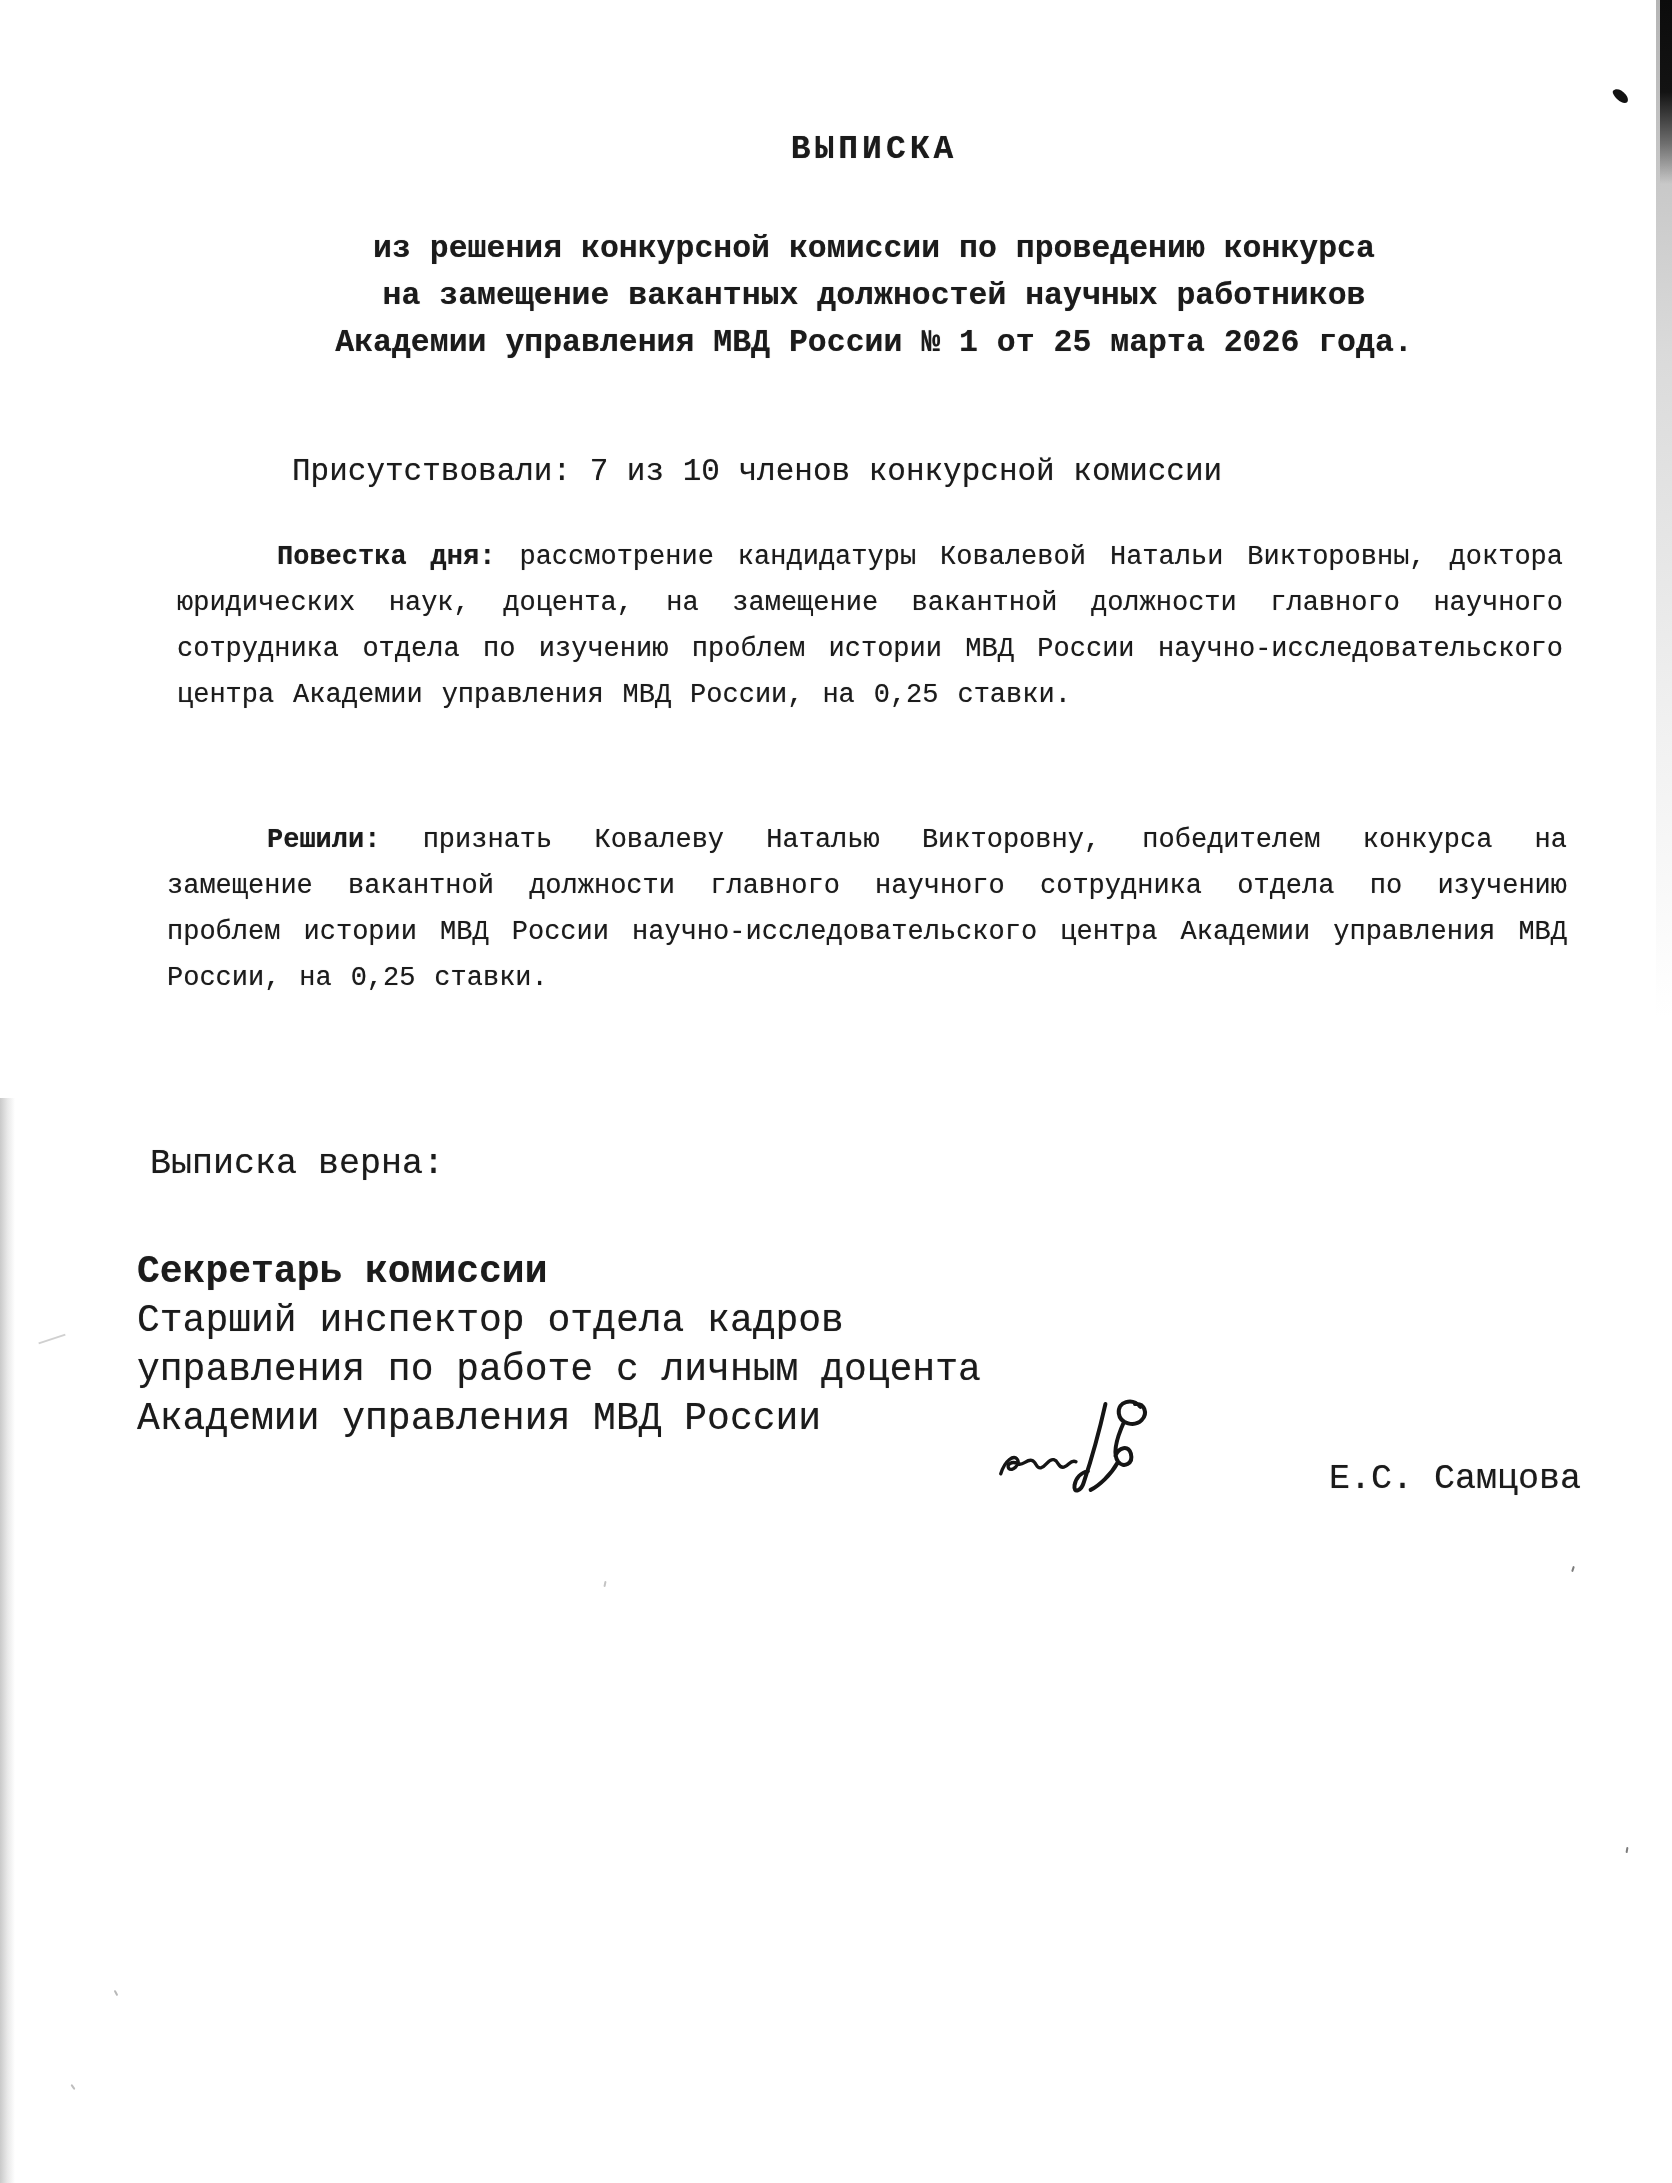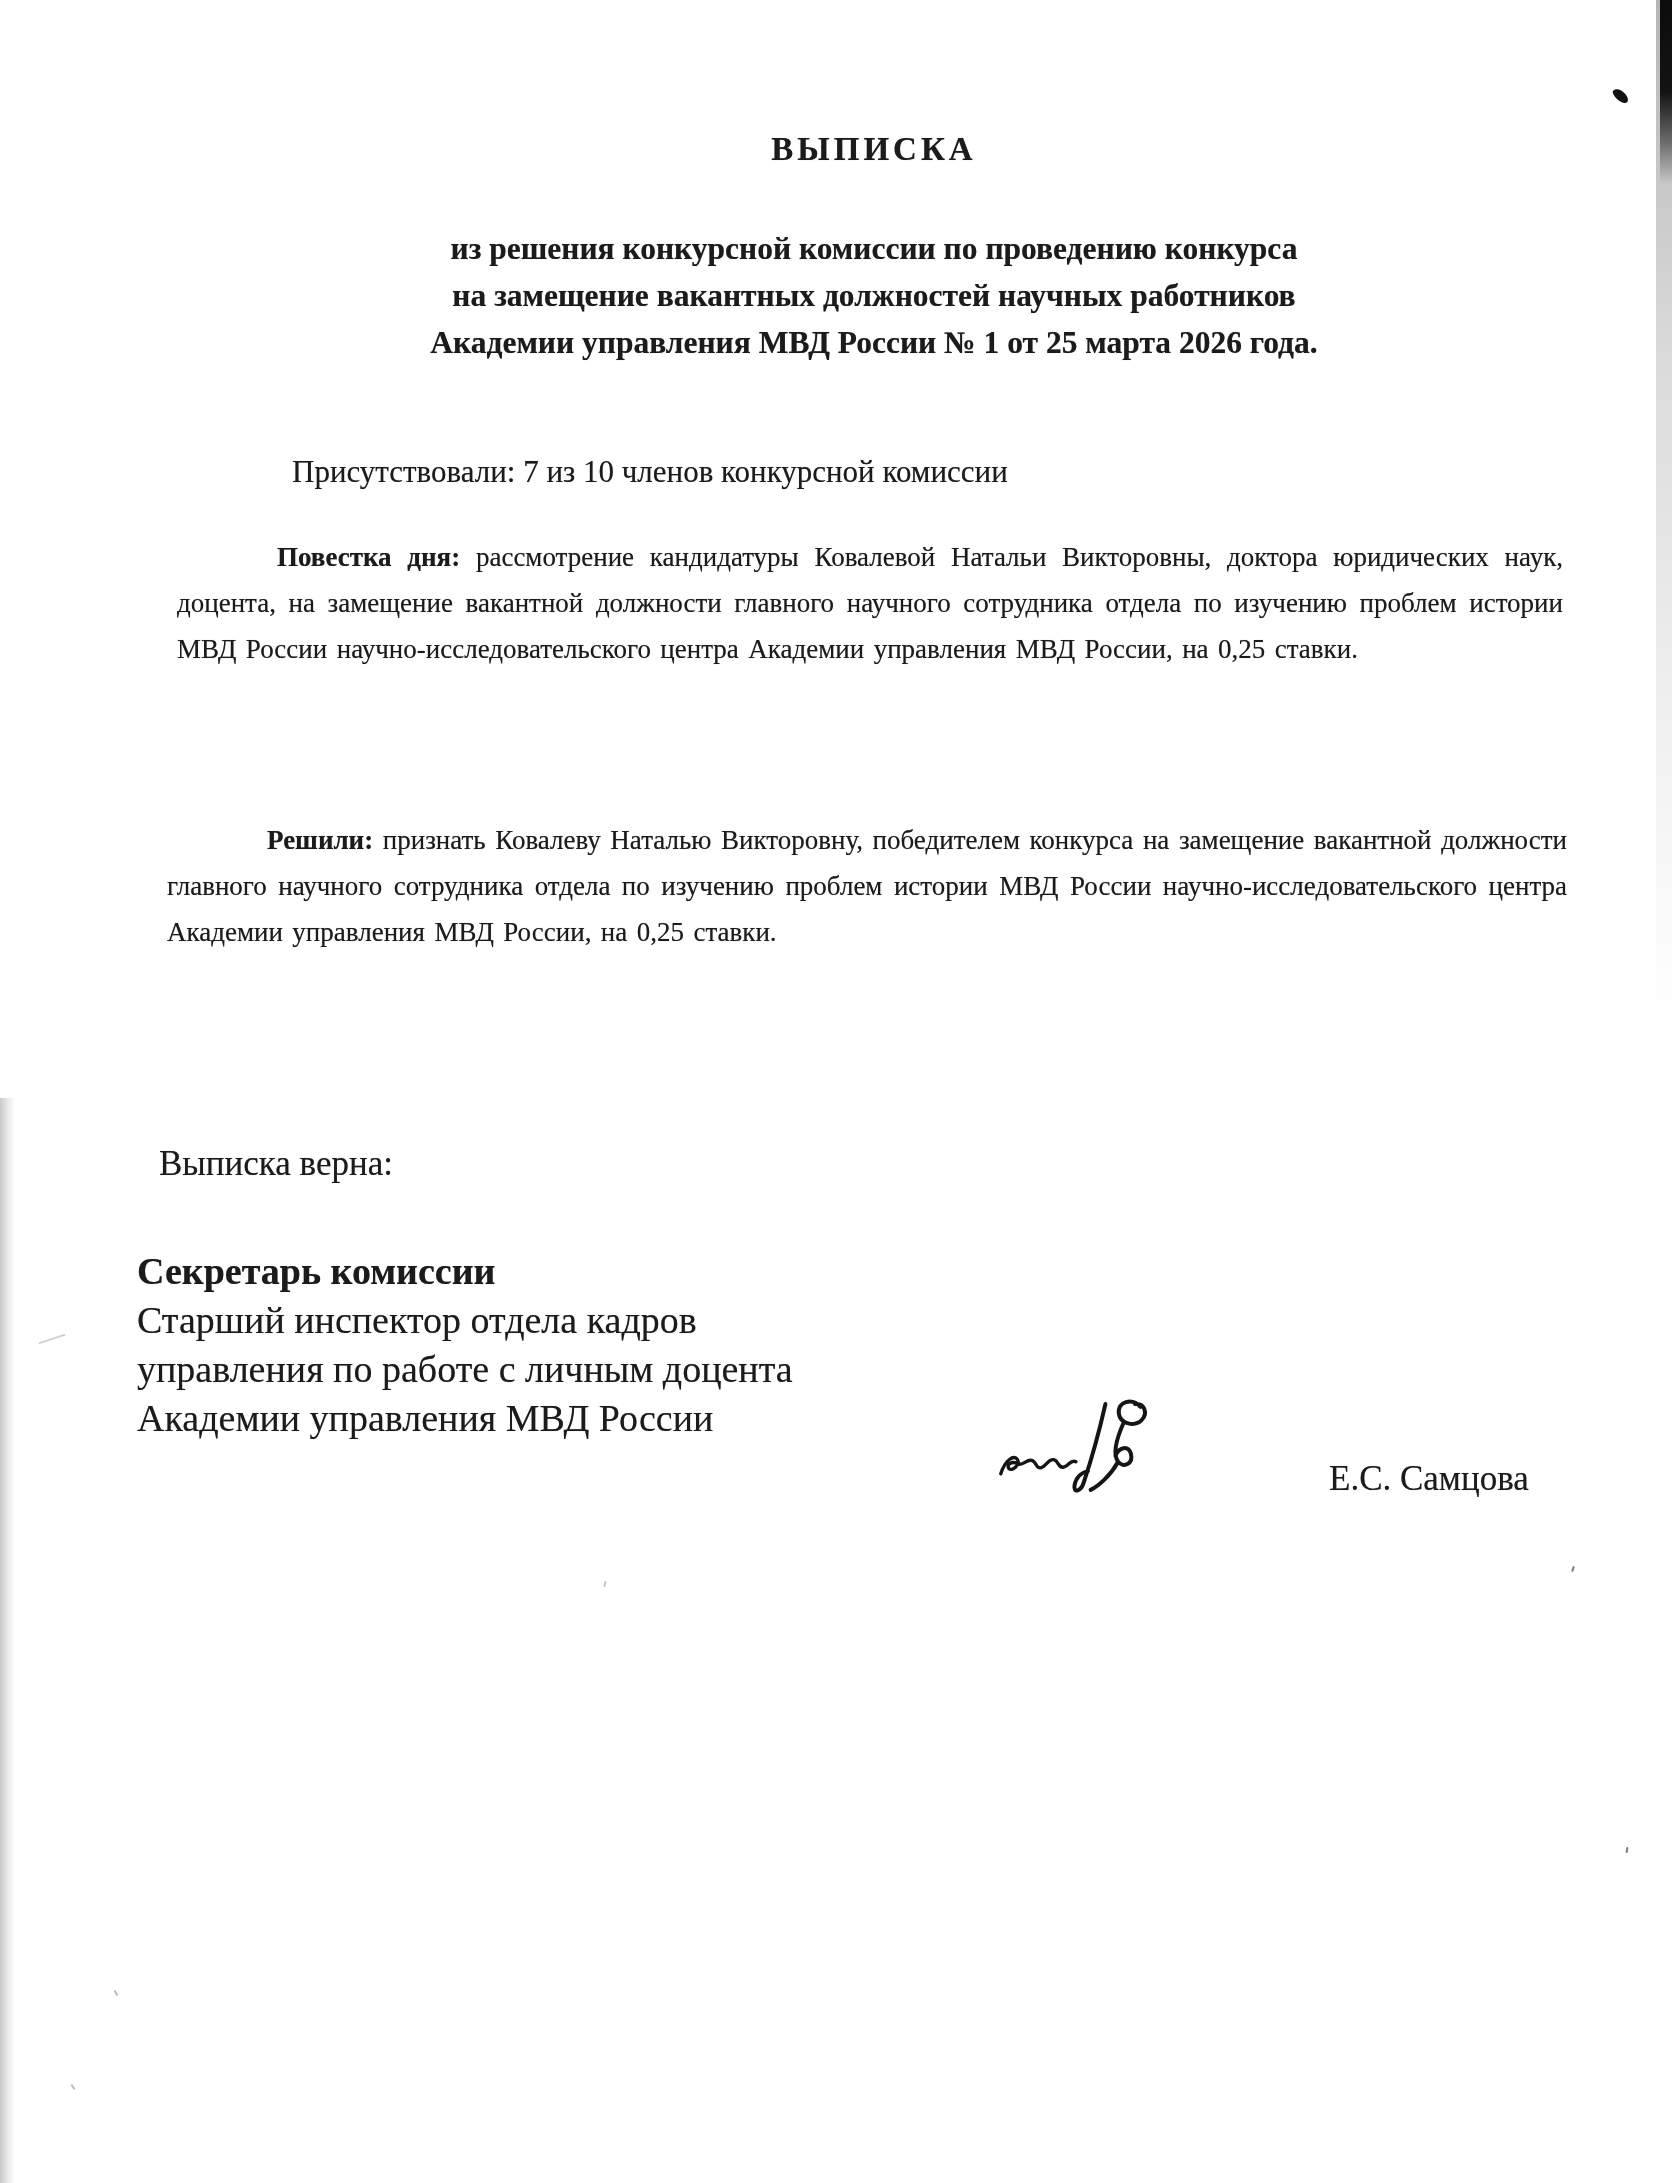--- a/index.html
+++ b/index.html
@@ -2,21 +2,21 @@
 <html lang="ru" style="font-size:10.7px"><head>
 <meta charset="utf-8">
 <style>
   html, body { margin: 0; padding: 0; background: #e8e8e8; }
   .page {
     position: relative;
     width: 1673px;
     height: 2183px;
     background: #ffffff;
     overflow: hidden;
-    font-family: Liberation Serif, serif;
+    font-family: Liberation Mono, monospace;
     color: #1b1b1b;
   }
   .scan-text { text-shadow: 0 0 0.7px rgba(10,10,10,0.5); }
 
   .doc-title {
     position: absolute;
     left: 134px; top: 131px; width: 1480px;
     margin: 0;
     text-align: center;
     font-size: 33px;
@@ -46,21 +46,21 @@
     text-align-last: left;
     text-indent: 100px;
     word-spacing: 2.7px;
   }
   .par-agenda { left: 177px; top: 534px; width: 1386px; }
   .par-decision { left: 167px; top: 817px; width: 1400px; }
   .par-label { font-weight: bold; }
 
   .certification {
     position: absolute;
-    left: 159px; top: 1144px;
+    left: 150px; top: 1144px;
     margin: 0;
     font-size: 35px;
   }
   .sig-block {
     position: absolute;
     left: 137px; top: 1247px; width: 971px;
     font-size: 38px;
     line-height: 49px;
   }
   .sig-block p { margin: 0; }

